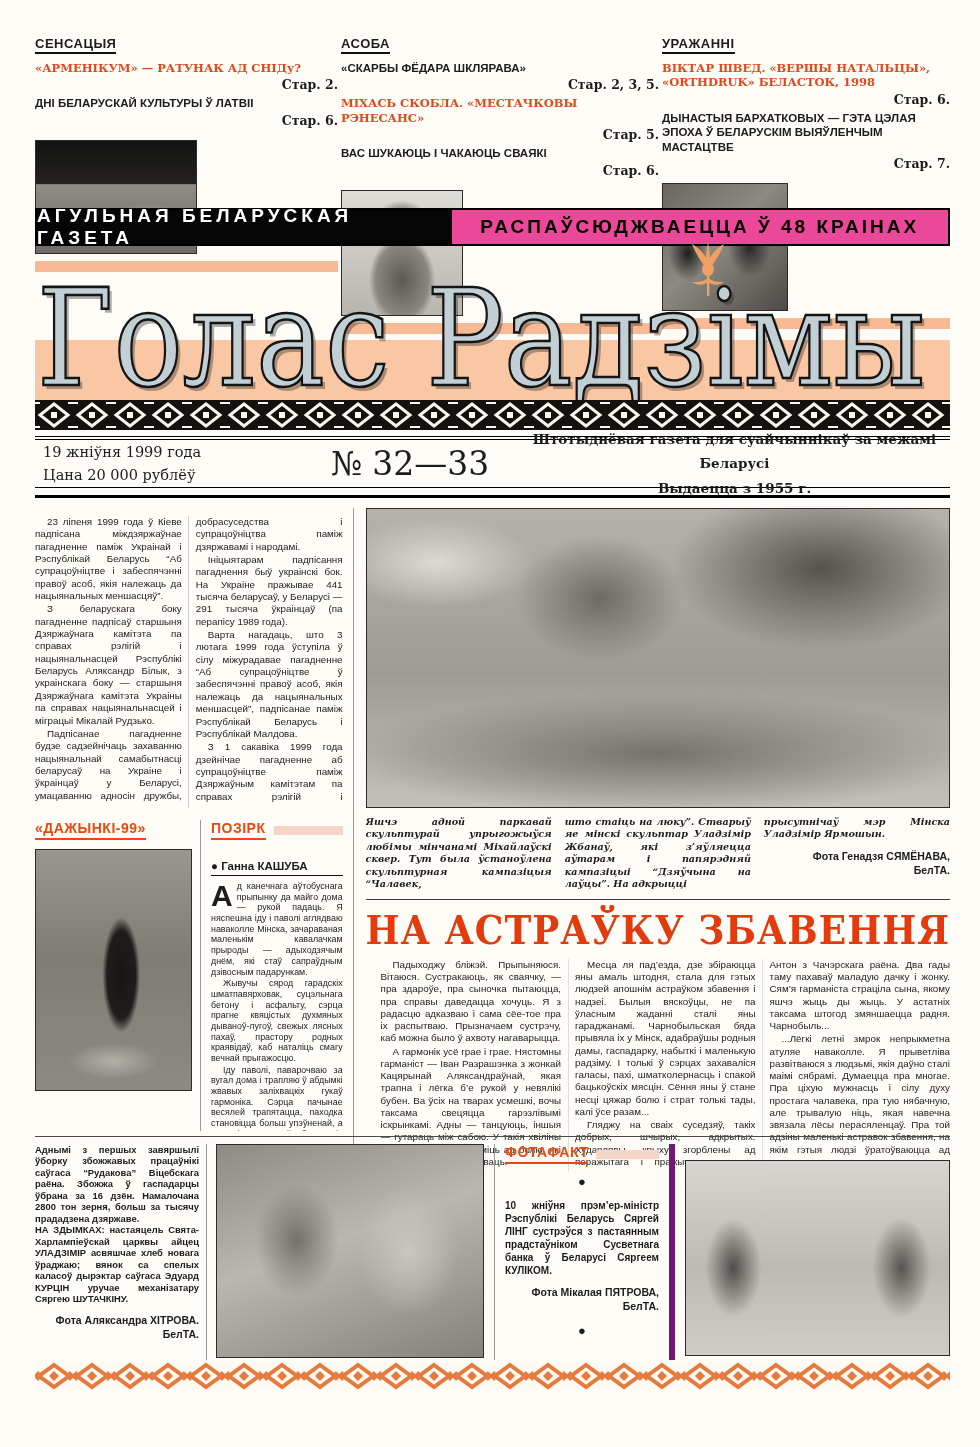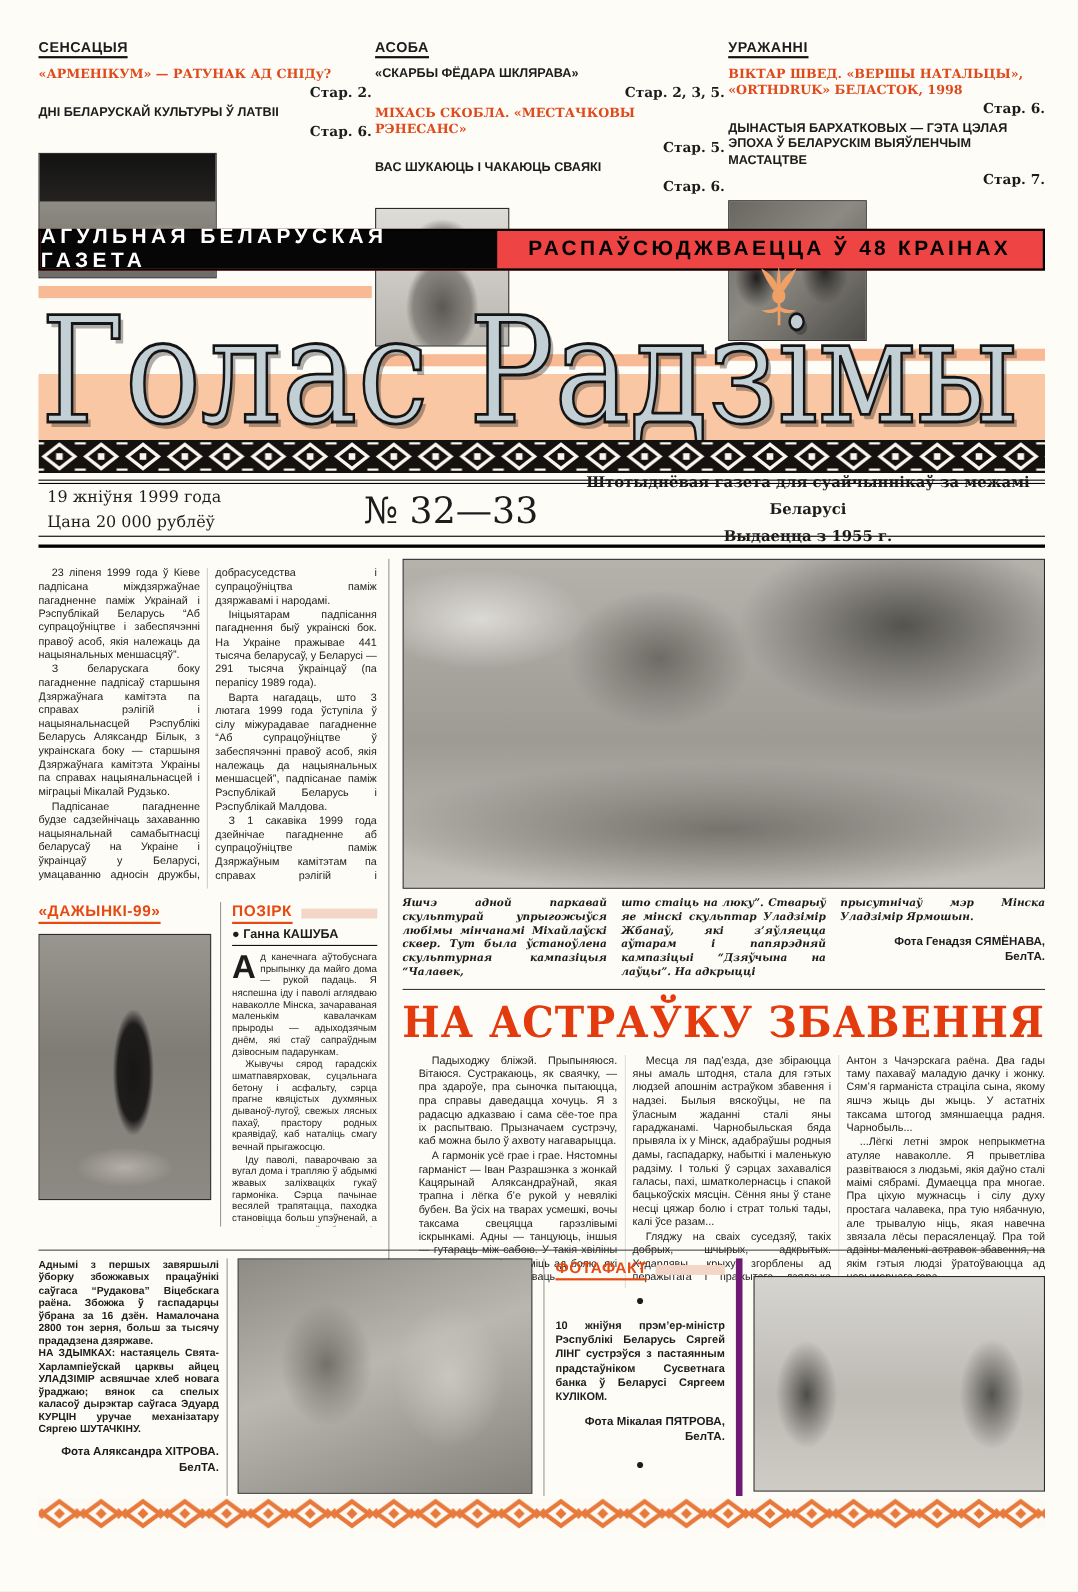--- a/index.html
+++ b/index.html
@@ -24,21 +24,21 @@
       linear-gradient(180deg,#131313 0%,#23221f 38%,#8f8c85 39%,#6e6c66 100%);}
   .photo-portrait{width:120px;height:124px;background:
       radial-gradient(ellipse 36px 26px at 50% 22%, #44423f 0%, transparent 70%),
       radial-gradient(ellipse 44px 60px at 50% 72%, #5c5955 0%, #8a8781 60%, transparent 75%),
       linear-gradient(180deg,#dedcd6 0%,#b8b5af 100%);}
   .photo-group{width:124px;height:126px;background:
       radial-gradient(ellipse 28px 40px at 20% 55%, #1e1d1b 0%, transparent 70%),
       radial-gradient(ellipse 30px 42px at 70% 50%, #262522 0%, transparent 72%),
       linear-gradient(135deg,#6a6761 0%,#8d8a83 45%,#4d4b47 100%);}
   
-  .banner{position:absolute;left:35px;right:30px;top:208px;height:34px;display:flex;border:2px solid #000;background:#ef4444;}
+  .banner{position:absolute;left:35px;right:30px;top:208px;height:34px;display:flex;border:2px solid #000;background:#ec4899;}
   .banner-left{width:45.5%;background:#060606;color:#fff;display:flex;align-items:center;justify-content:center;
                font-weight:bold;font-size:19px;letter-spacing:4px;}
   .banner-right{flex:1;color:#000;display:flex;align-items:center;justify-content:center;
                font-weight:bold;font-size:19px;letter-spacing:3px;}
   
   .masthead{position:absolute;left:35px;right:30px;top:248px;height:152px;}
   .m-band{position:absolute;left:0;right:0;bottom:0;height:60px;background:#f9c7a3;}
   .m-title{position:absolute;left:2px;bottom:-6px;font-family:"DejaVu Serif",serif;font-size:103px;line-height:1;
            white-space:nowrap;color:#c2cfd5;-webkit-text-stroke:2px #151515;
            text-shadow:3px 3px 0 rgba(30,30,30,.35);transform:scale(1.12,1.30);transform-origin:left bottom;}
@@ -66,21 +66,21 @@
            font-size:9.8px;line-height:1.26;text-align:justify;overflow:hidden;}
   .two-col p,.pz-text p,.fcols p{margin:0 0 1px;text-indent:12px;}
   p.noindent{text-indent:0;}
   .left-row2{display:flex;margin-top:12px;}
   .dz-col{width:166px;padding-right:8px;border-right:1px solid #9a9a9a;box-sizing:border-box;}
   .photo-priest{width:155px;height:240px;margin-top:9px;background:
       radial-gradient(ellipse 26px 80px at 55% 52%, #171615 0%, #1e1d1b 55%, transparent 72%),
       radial-gradient(ellipse 60px 24px at 50% 88%, #b4b0a8 0%, transparent 75%),
       linear-gradient(180deg,#99968f 0%,#7f7c76 45%,#8d8a84 100%);}
   .pz-col{flex:1;padding-left:10px;}
-  .byline{margin:4px 0 5px;font-weight:bold;font-size:11.5px;border-bottom:1px solid #111;padding-bottom:3px;}
+  .byline{margin:20px 0 5px;font-weight:bold;font-size:11.5px;border-bottom:1px solid #111;padding-bottom:3px;}
   .pz-text{font-size:8.9px;line-height:1.2;text-align:justify;height:250px;overflow:hidden;}
   .dropcap{float:left;font-size:30px;font-weight:bold;line-height:.85;padding:2px 4px 0 0;}
   .photo-main{width:100%;height:300px;box-sizing:border-box;background:
       radial-gradient(ellipse 150px 70px at 12% 18%, #dcdad4 0%, transparent 65%),
       radial-gradient(ellipse 220px 120px at 78% 20%, #55534e 0%, transparent 68%),
       radial-gradient(ellipse 120px 90px at 40% 30%, #6e6b65 0%, transparent 70%),
       radial-gradient(ellipse 420px 80px at 50% 82%, #76736d 0%, transparent 75%),
       linear-gradient(180deg,#b5b2ac 0%,#9e9b95 55%,#c4c1ba 100%);}
   .caption{display:flex;gap:13px;margin-top:8px;height:76px;overflow:hidden;
            font-family:"DejaVu Serif",serif;font-style:italic;font-weight:bold;font-size:9.6px;line-height:1.3;text-align:justify;}

